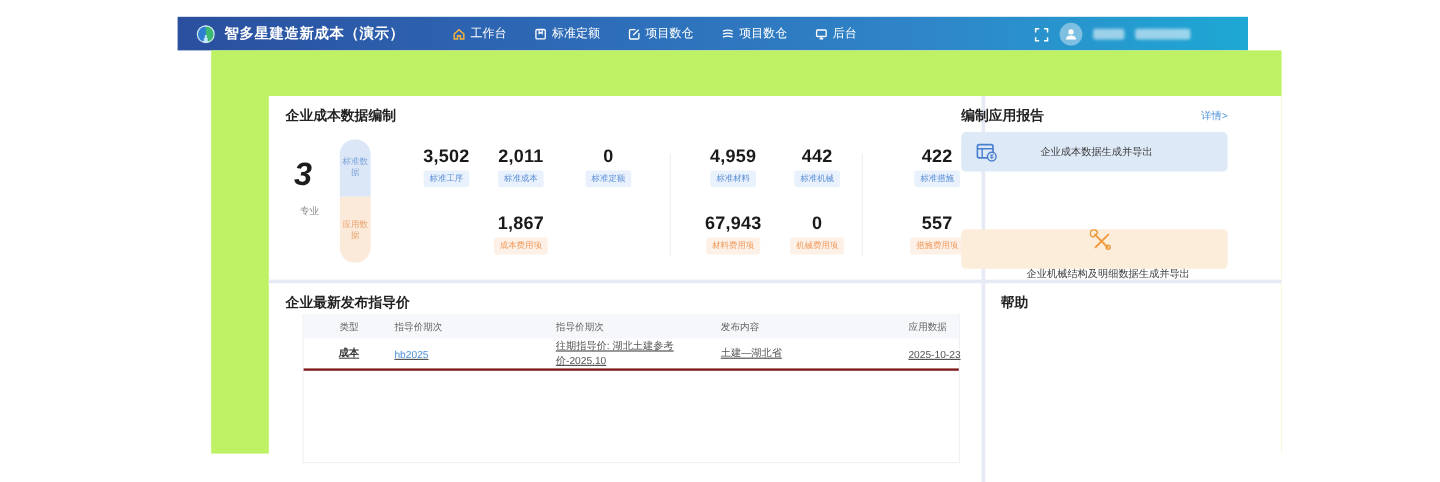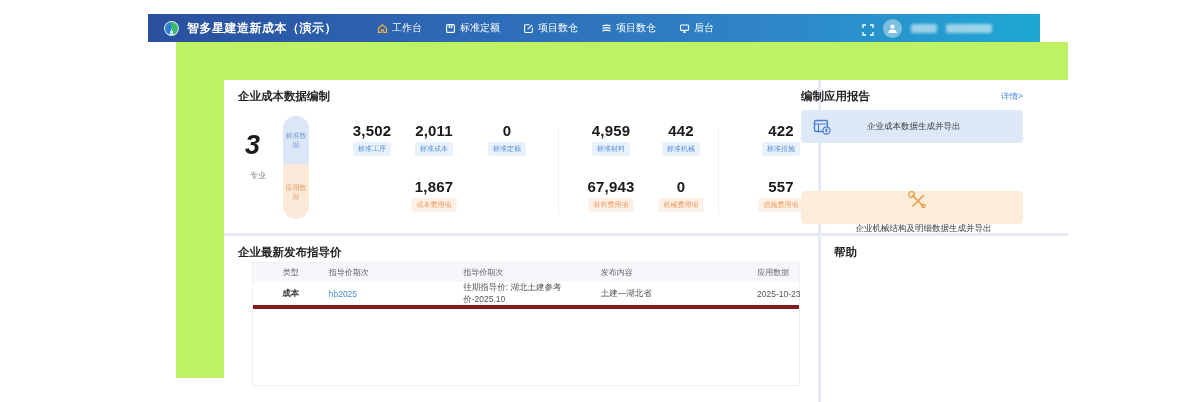--- a/index.html
+++ b/index.html
@@ -54,21 +54,21 @@
   .badge.orange { background:#fdf1e7; color:#ef9a5d; position:absolute; top:118px; left:50%; transform:translateX(-50%); }
   .minidiv { position:absolute; top:48px; width:1px; height:86px; background:#edeff6; }
 
   
   .sec-table { position:absolute; left:0; top:156px; width:594px; height:170px; }
   .sec-table .sectitle { position:absolute; left:14px; top:9px; }
   .gtable { position:absolute; left:28px; top:26px; width:548px; height:124px;
             border:1px solid #f0f1f5; font-size:8.5px; }
   .trow { display:flex; align-items:center; }
   .thead { background:#f6f7fa; height:19px; color:#666; font-size:8px; }
-  .tdata { height:27px; border-bottom:4px solid #7f1d1d; color:#555; }
+  .tdata { height:27px; border-bottom:2px solid #7f1d1d; color:#555;text-decoration:underline; }
   .c1 { width:76px; text-align:center; } .c2 { width:135px; } .c3 { width:138px; }
   .c4 { width:157px; } .c5 { width:42px; white-space:nowrap; }
   .cell-type { font-weight:bold; color:#333; }
   .link { color:#4a8fd8; cursor:pointer; }
 
   
   .sec-report { position:absolute; left:564px; top:0; width:247px; height:185px; }
   .sec-report .sectitle { position:absolute; left:13px; top:9px; }
   .more { position:absolute; right:12px; top:11px; font-size:8.5px; color:#4a8fd8; cursor:pointer; }
   .rcard { position:absolute; left:13px; width:222px; height:33px; border-radius:4px;

